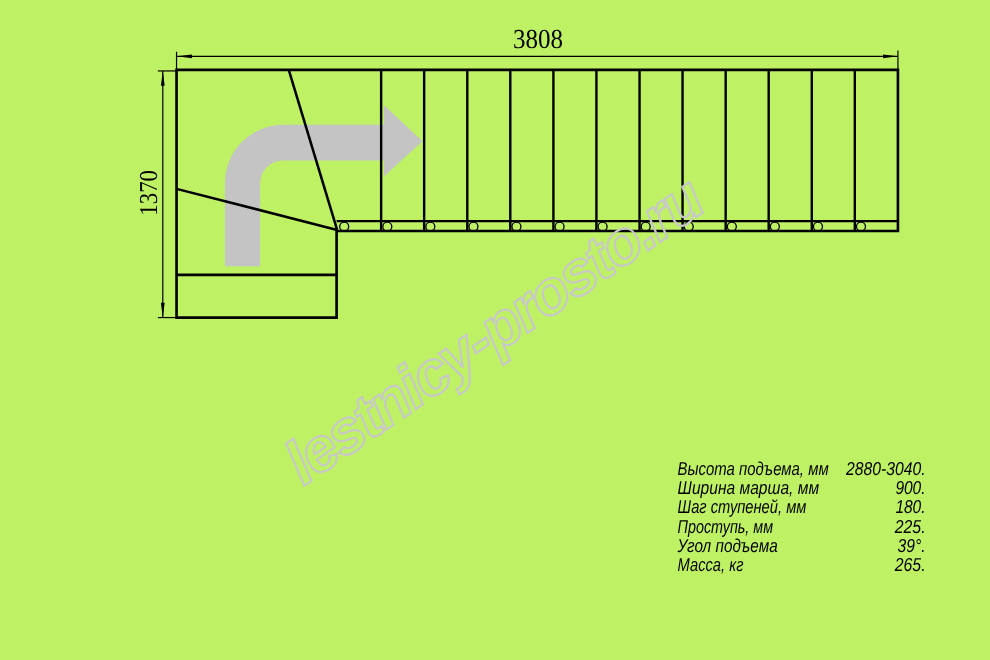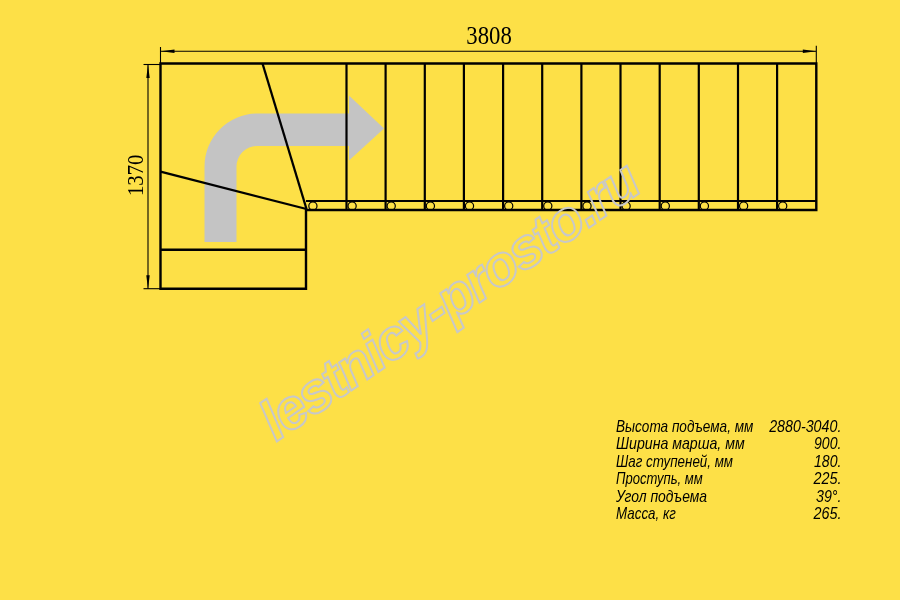--- a/index.html
+++ b/index.html
@@ -1,16 +1,16 @@
 <!DOCTYPE html>
 <html><head>
 <meta charset="utf-8">
 <style>
   html,body{margin:0;padding:0;background:#ffffff;}
-  .page{width:900px;height:600px;position:relative;overflow:hidden;background:#fde047;}
+  .page{width:900px;height:600px;position:relative;overflow:hidden;background:#bef264;}
   svg{display:block;}
 </style>
 </head>
 <body>
 <div class="page">
 <svg width="900" height="600" viewBox="0 0 900 600" xmlns="http://www.w3.org/2000/svg">
 
 <path d="M204.5,242 L204.5,166.5 A53,53 0 0 1 257,113.5 L349,113.5 L349,95.5 L384,128.5 L349,160.5 L349,146 L257,146 A20.5,20.5 0 0 0 236.5,166.5 L236.5,242 Z" fill="#c4c4c4"></path>
 
 <path d="M160.5,63.5 H816.3 V210 H306 V288.7 H160.5 Z" fill="none" stroke="#000" stroke-width="2.4" stroke-linejoin="miter"></path>

